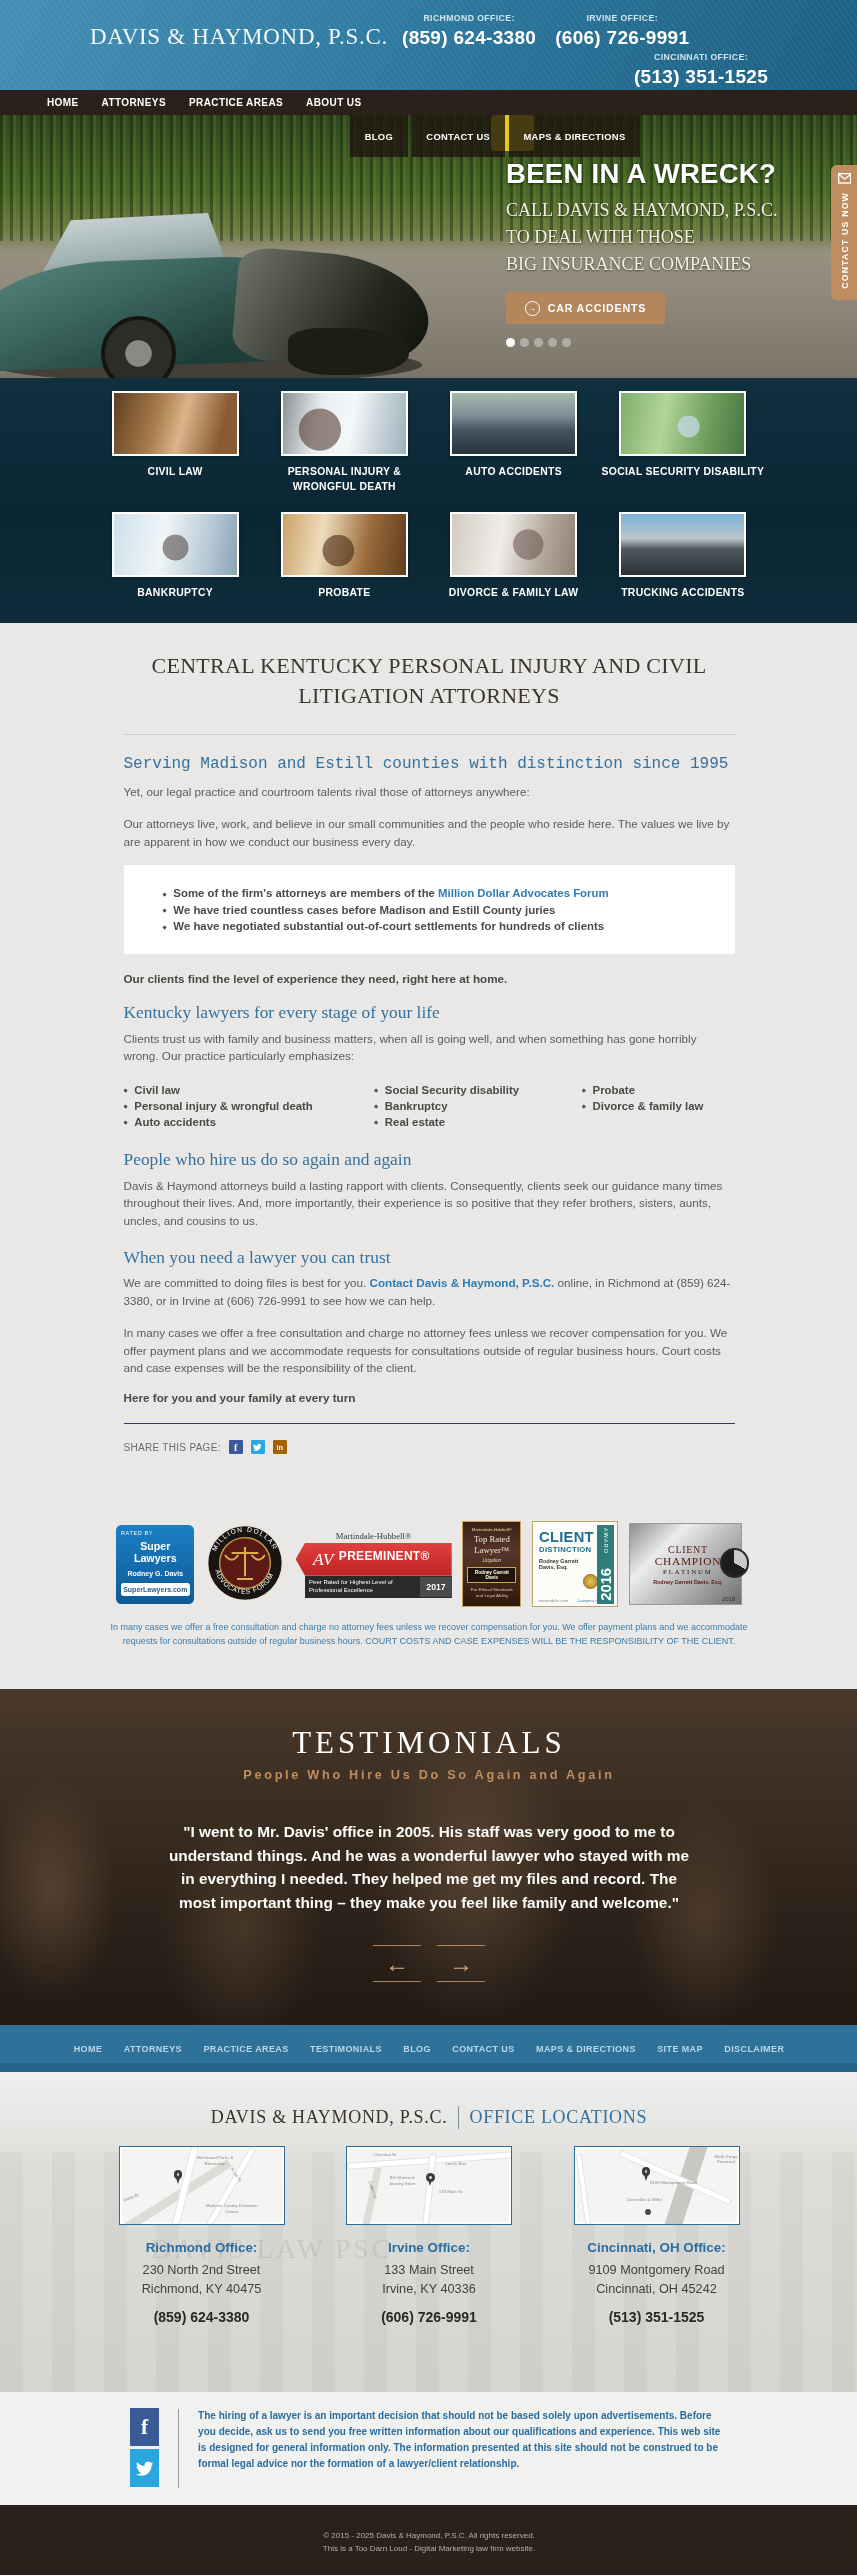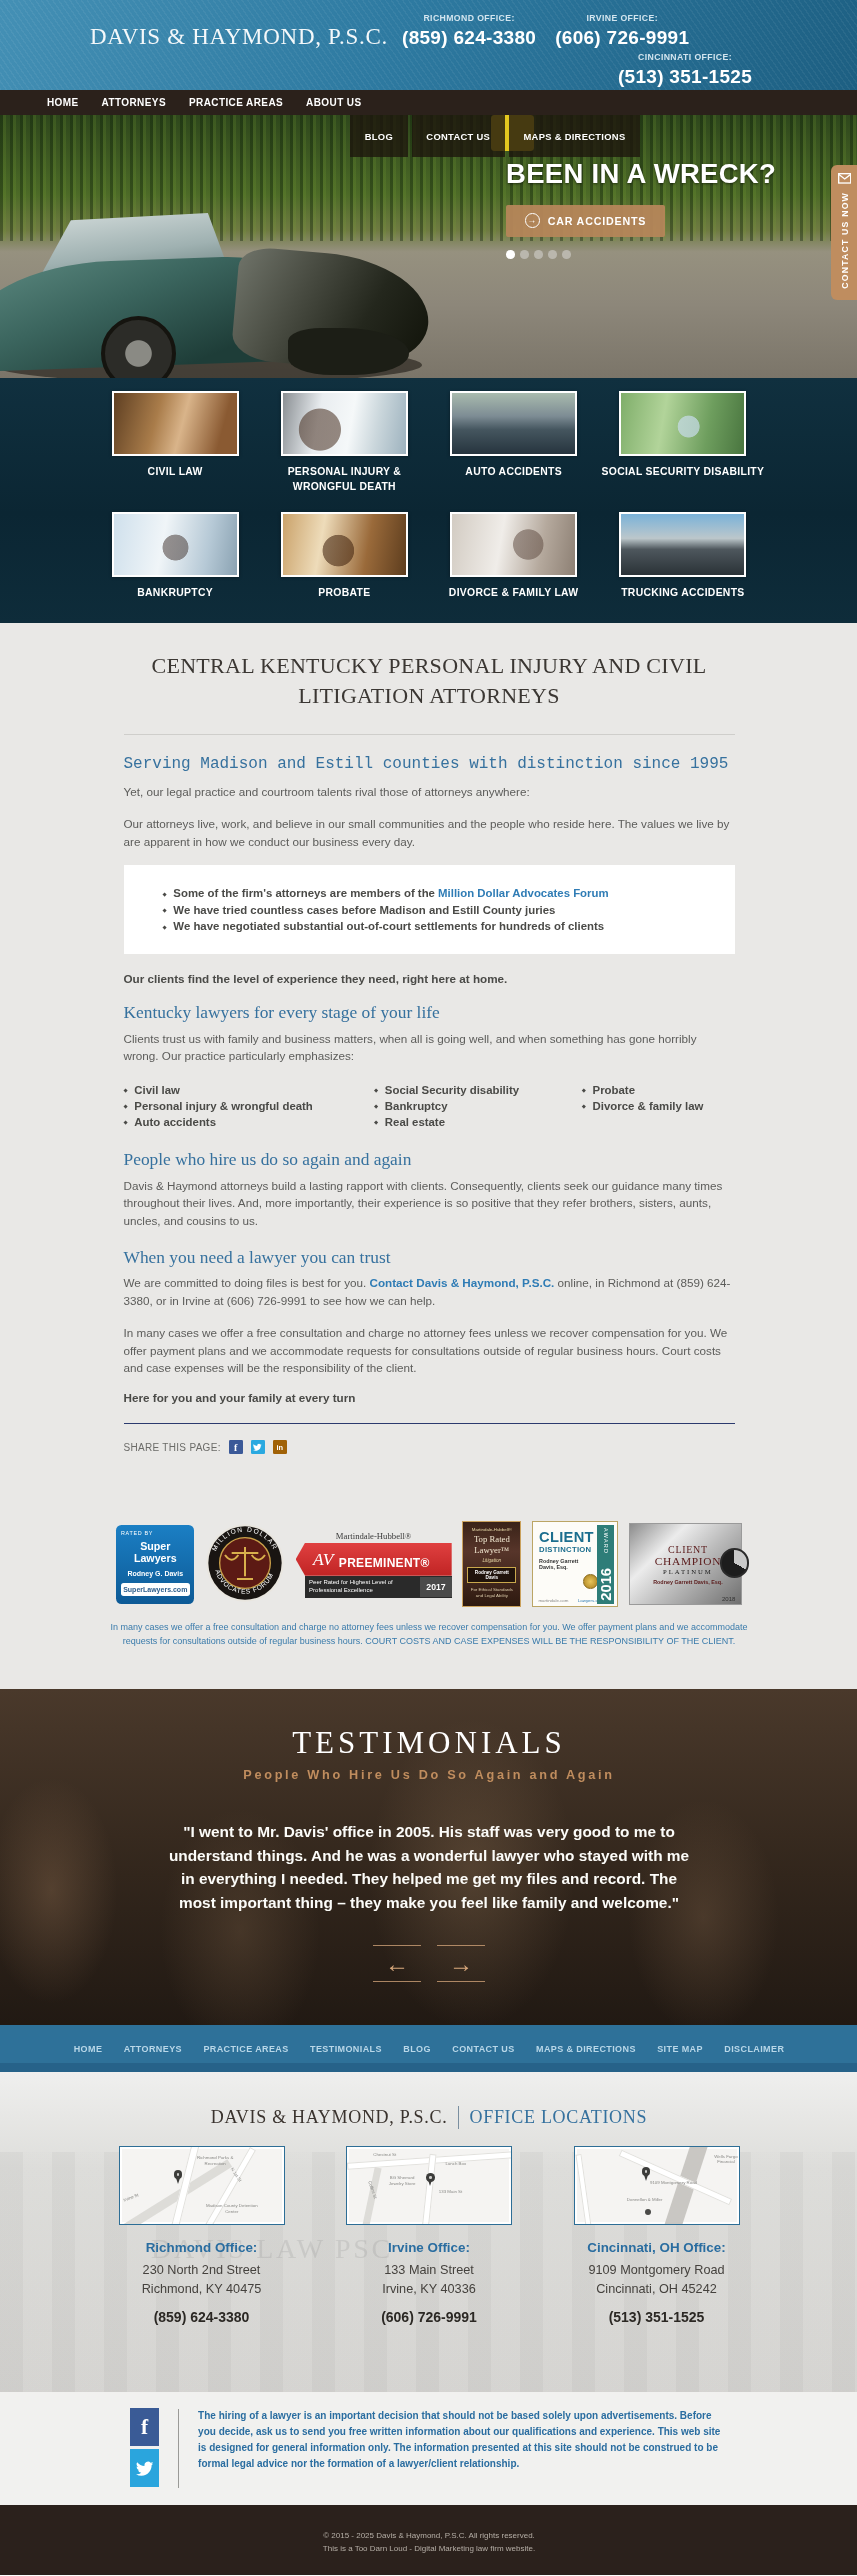--- a/index.html
+++ b/index.html
@@ -9,21 +9,21 @@
   
   .top-header { position:relative; height:90px; overflow:hidden;
     background:linear-gradient(118deg,#4490b5 0%,#2e7aa1 45%,#1d5f82 100%); }
   .top-header::after { content:""; position:absolute; inset:0;
     background:repeating-linear-gradient(55deg, rgba(255,255,255,.05) 0 1.3px, transparent 1.3px 4.7px); }
   .logo { position:absolute; left:90px; top:24px; font-size:23px; color:#f4f8fa; letter-spacing:0.7px; z-index:2; }
   .phones { position:absolute; left:402px; top:13.4px; display:flex; gap:19px; z-index:2; }
   .office-block { text-align:center; min-width:134px; }
   .office-label { font-size:8.7px; color:#d3e5ef; letter-spacing:0.4px; font-weight:bold; }
   .office-phone { margin-top:4px; font-size:19px; font-weight:bold; color:#fff; letter-spacing:0.3px; }
-  .office-block.cinci { position:absolute; right:96px; top:52px; z-index:2; min-width:154px; }
+  .office-block.cinci { position:absolute; right:80px; top:52px; z-index:2; min-width:154px; }
 
   
   .main-nav { height:25px; background:#2b211b; display:flex; align-items:center; padding-left:47px; gap:23px; }
   .main-nav a { color:#fff; font-size:10px; font-weight:bold; letter-spacing:0.4px; text-decoration:none; cursor:pointer; }
 
   
   .hero { position:relative; height:263px; overflow:hidden;
     background:linear-gradient(180deg,#2e471c 0%,#4c6a27 30%,#6f7b42 44%,#96917f 52%,#8d877a 72%,#7b7569 100%); }
   .corn { position:absolute; top:0; left:0; right:0; height:48%; z-index:0;
     background:repeating-linear-gradient(90deg, rgba(15,35,8,.4) 0 3.4px, rgba(120,160,50,.18) 3.4px 6px, transparent 6px 10px); }
@@ -105,21 +105,21 @@
   .badge-sec { height:177px; overflow:hidden; background:#e9e8e6; }
   .badge-row { display:flex; justify-content:center; align-items:center; gap:10.7px; padding-top:9.4px; }
   .badge { flex:none; }
   .b-sl { width:78px; height:79px; background:linear-gradient(180deg,#1b7fc4,#0d5a96); border-radius:5.4px; padding:5.4px 4.7px 4px; text-align:center; color:#fff; }
   .b-sl .rb { font-size:5.4px; letter-spacing:0.7px; text-align:left; }
   .b-sl .nm { font-size:10.7px; font-weight:bold; margin-top:4px; }
   .b-sl .pr { font-size:7px; font-weight:bold; margin-top:5.4px; }
   .b-sl .st { margin-top:6.7px; background:#fff; border-radius:2.7px; color:#2b5d8c; font-size:7px; font-weight:bold; padding:2.7px 0; }
   .b-av { width:156px; text-align:center; }
   .b-av .brand { font-size:8.7px; color:#3a3a3a; margin-bottom:2px; font-family:"Liberation Serif",serif; }
-  .av-ribbon { display:flex; align-items:flex-end; gap:5.4px; background:linear-gradient(180deg,#e04040,#c02424); color:#fff; padding:6px 6.7px 6px 17.4px; clip-path:polygon(9.4px 0,100% 0,100% 100%,9.4px 100%,0 50%); }
+  .av-ribbon { display:flex; align-items:flex-start; gap:5.4px; background:linear-gradient(180deg,#e04040,#c02424); color:#fff; padding:6px 6.7px 6px 17.4px; clip-path:polygon(9.4px 0,100% 0,100% 100%,9.4px 100%,0 50%); }
   .av-ribbon .av { font-size:17.4px; font-family:"Liberation Serif",serif; font-style:italic; }
   .av-ribbon .ti { font-size:12px; font-weight:bold; letter-spacing:0.3px; }
   .av-sub { margin-left:9.4px; display:flex; background:#2a2a2a; color:#fff; align-items:center; }
   .av-sub .tag { font-size:6px; text-align:left; padding:3.4px 4px; line-height:1.3; }
   .av-sub .yr { background:#4a4a4a; font-size:8.7px; font-weight:bold; padding:5.4px 6px; }
   .b-tr { width:59px; height:86px; background:linear-gradient(180deg,#3a2318,#57352a 35%,#2e1a10); border:0.7px solid #caa15c; padding:4.7px 3.4px; text-align:center; }
   .b-tr .mh { font-size:4.4px; color:#e8d9a8; }
   .b-tr .ti { font-size:8.7px; color:#f3e9d2; font-family:"Liberation Serif",serif; line-height:1.2; margin-top:2px; }
   .b-tr .ar { font-size:4.7px; color:#e8d9a8; font-style:italic; margin-top:2.7px; }
   .b-tr .pe { margin:4px 0.7px 0; border:0.7px solid #c9a84c; background:#20130b; color:#fff; font-size:4.7px; font-weight:bold; padding:2px 0.7px; }
@@ -239,20 +239,25 @@
     <div class="car-debris"></div>
     <div class="car-wheel"></div>
   </div>
   <div class="sub-nav">
     <a>BLOG</a>
     <a>CONTACT US</a>
     <a>MAPS &amp; DIRECTIONS</a>
   </div>
   <div class="hero-copy">
     <div class="hero-head">BEEN IN A WRECK?</div>
+    <div class="hero-lines serif">
+      <div class="hero-line">CALL DAVIS &amp; HAYMOND, P.S.C.</div>
+      <div class="hero-line">TO DEAL WITH THOSE</div>
+      <div class="hero-line">BIG INSURANCE COMPANIES</div>
+    </div>
     <a class="hero-btn">
       <span class="btn-circle">→</span>
       <span>CAR ACCIDENTS</span>
     </a>
     <div class="dots">
       <span class="dot active"></span>
       <span class="dot"></span>
       <span class="dot"></span>
       <span class="dot"></span>
       <span class="dot"></span>

